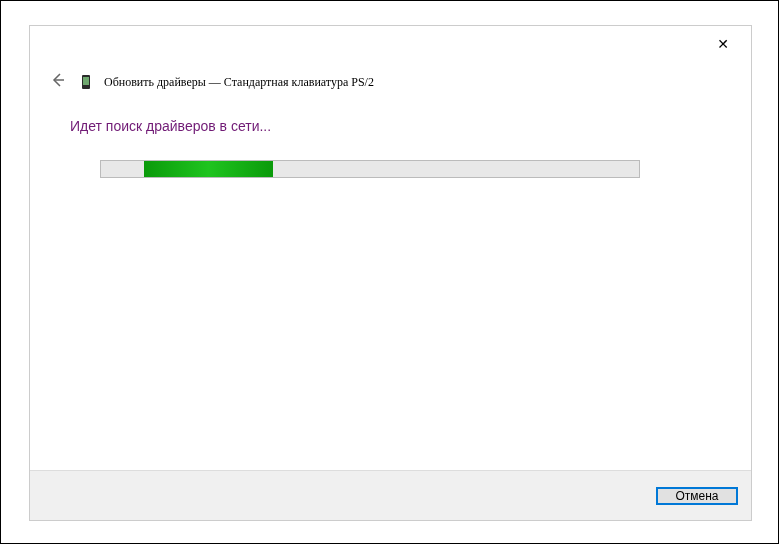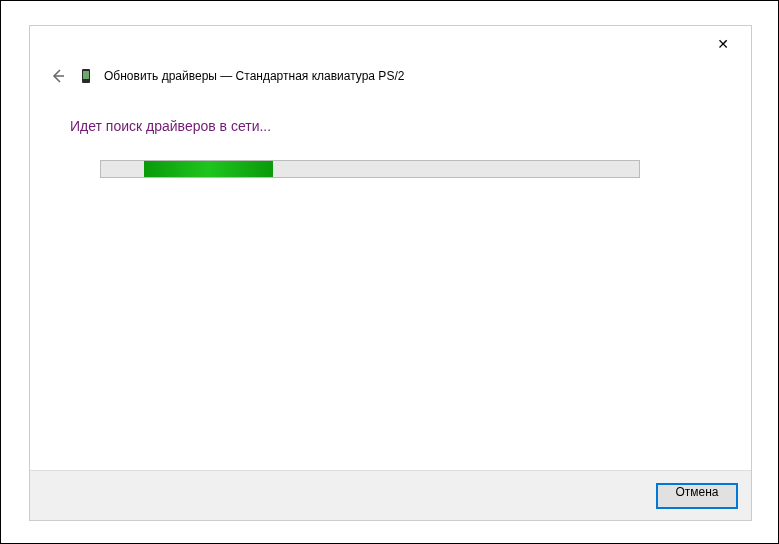--- a/index.html
+++ b/index.html
@@ -33,24 +33,25 @@
   }
   .close-btn {
     width: 36px; height: 28px;
     display: flex; align-items: center; justify-content: center;
     font-size: 14px;
     color: #000;
     cursor: pointer;
   }
   .header-row {
     display: flex;
-    align-items: center;
+    align-items: flex-end;
     padding: 0 18px;
     height: 28px;
     gap: 10px;
+    font-family: Liberation Serif, serif;
   }
   .back-arrow {
     width: 20px; height: 20px;
     display: flex; align-items: center; justify-content: center;
     color: #666;
     cursor: pointer;
   }
   .device-icon {
     width: 16px; height: 16px;
     display: flex; align-items: center; justify-content: center;
@@ -87,21 +88,21 @@
     height: 50px;
     border-top: 1px solid #ddd;
     background: #f0f0f0;
     display: flex;
     align-items: center;
     justify-content: flex-end;
     padding-right: 14px;
   }
   .cancel-btn {
     min-width: 80px;
-    height: 24px;
+    height: 16px;
     background: #e1e1e1;
     border: 1px solid #888;
     outline: 2px solid #0078d7;
     outline-offset: -1px;
     font-size: 12px;
     display: flex; align-items: flex-start; justify-content: center;
     cursor: pointer;
   }
 </style>
 </head>

